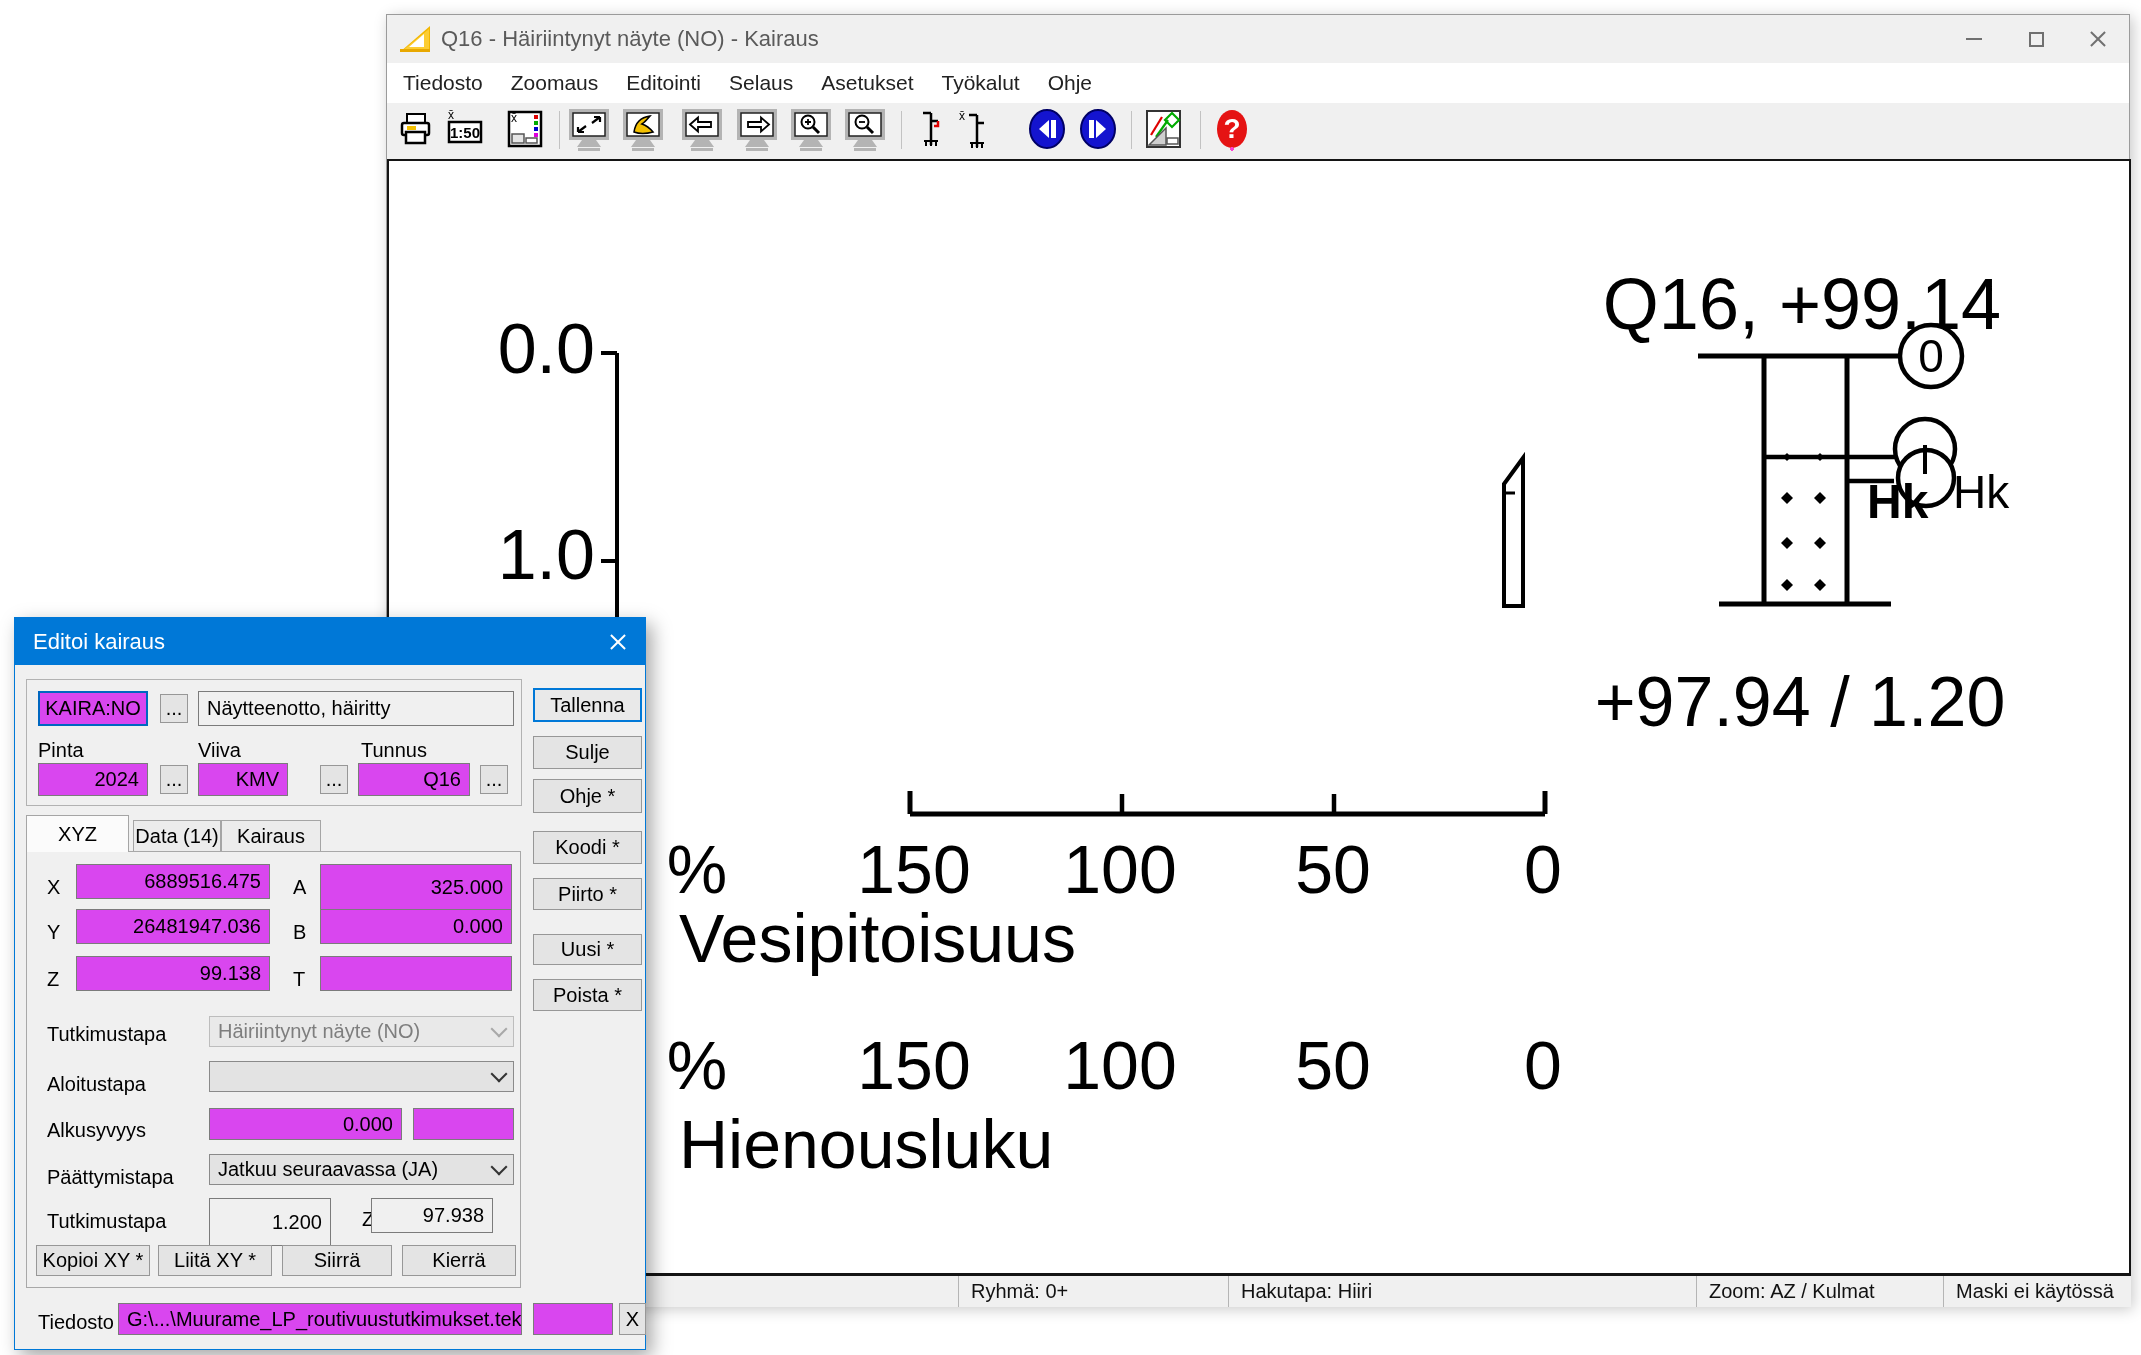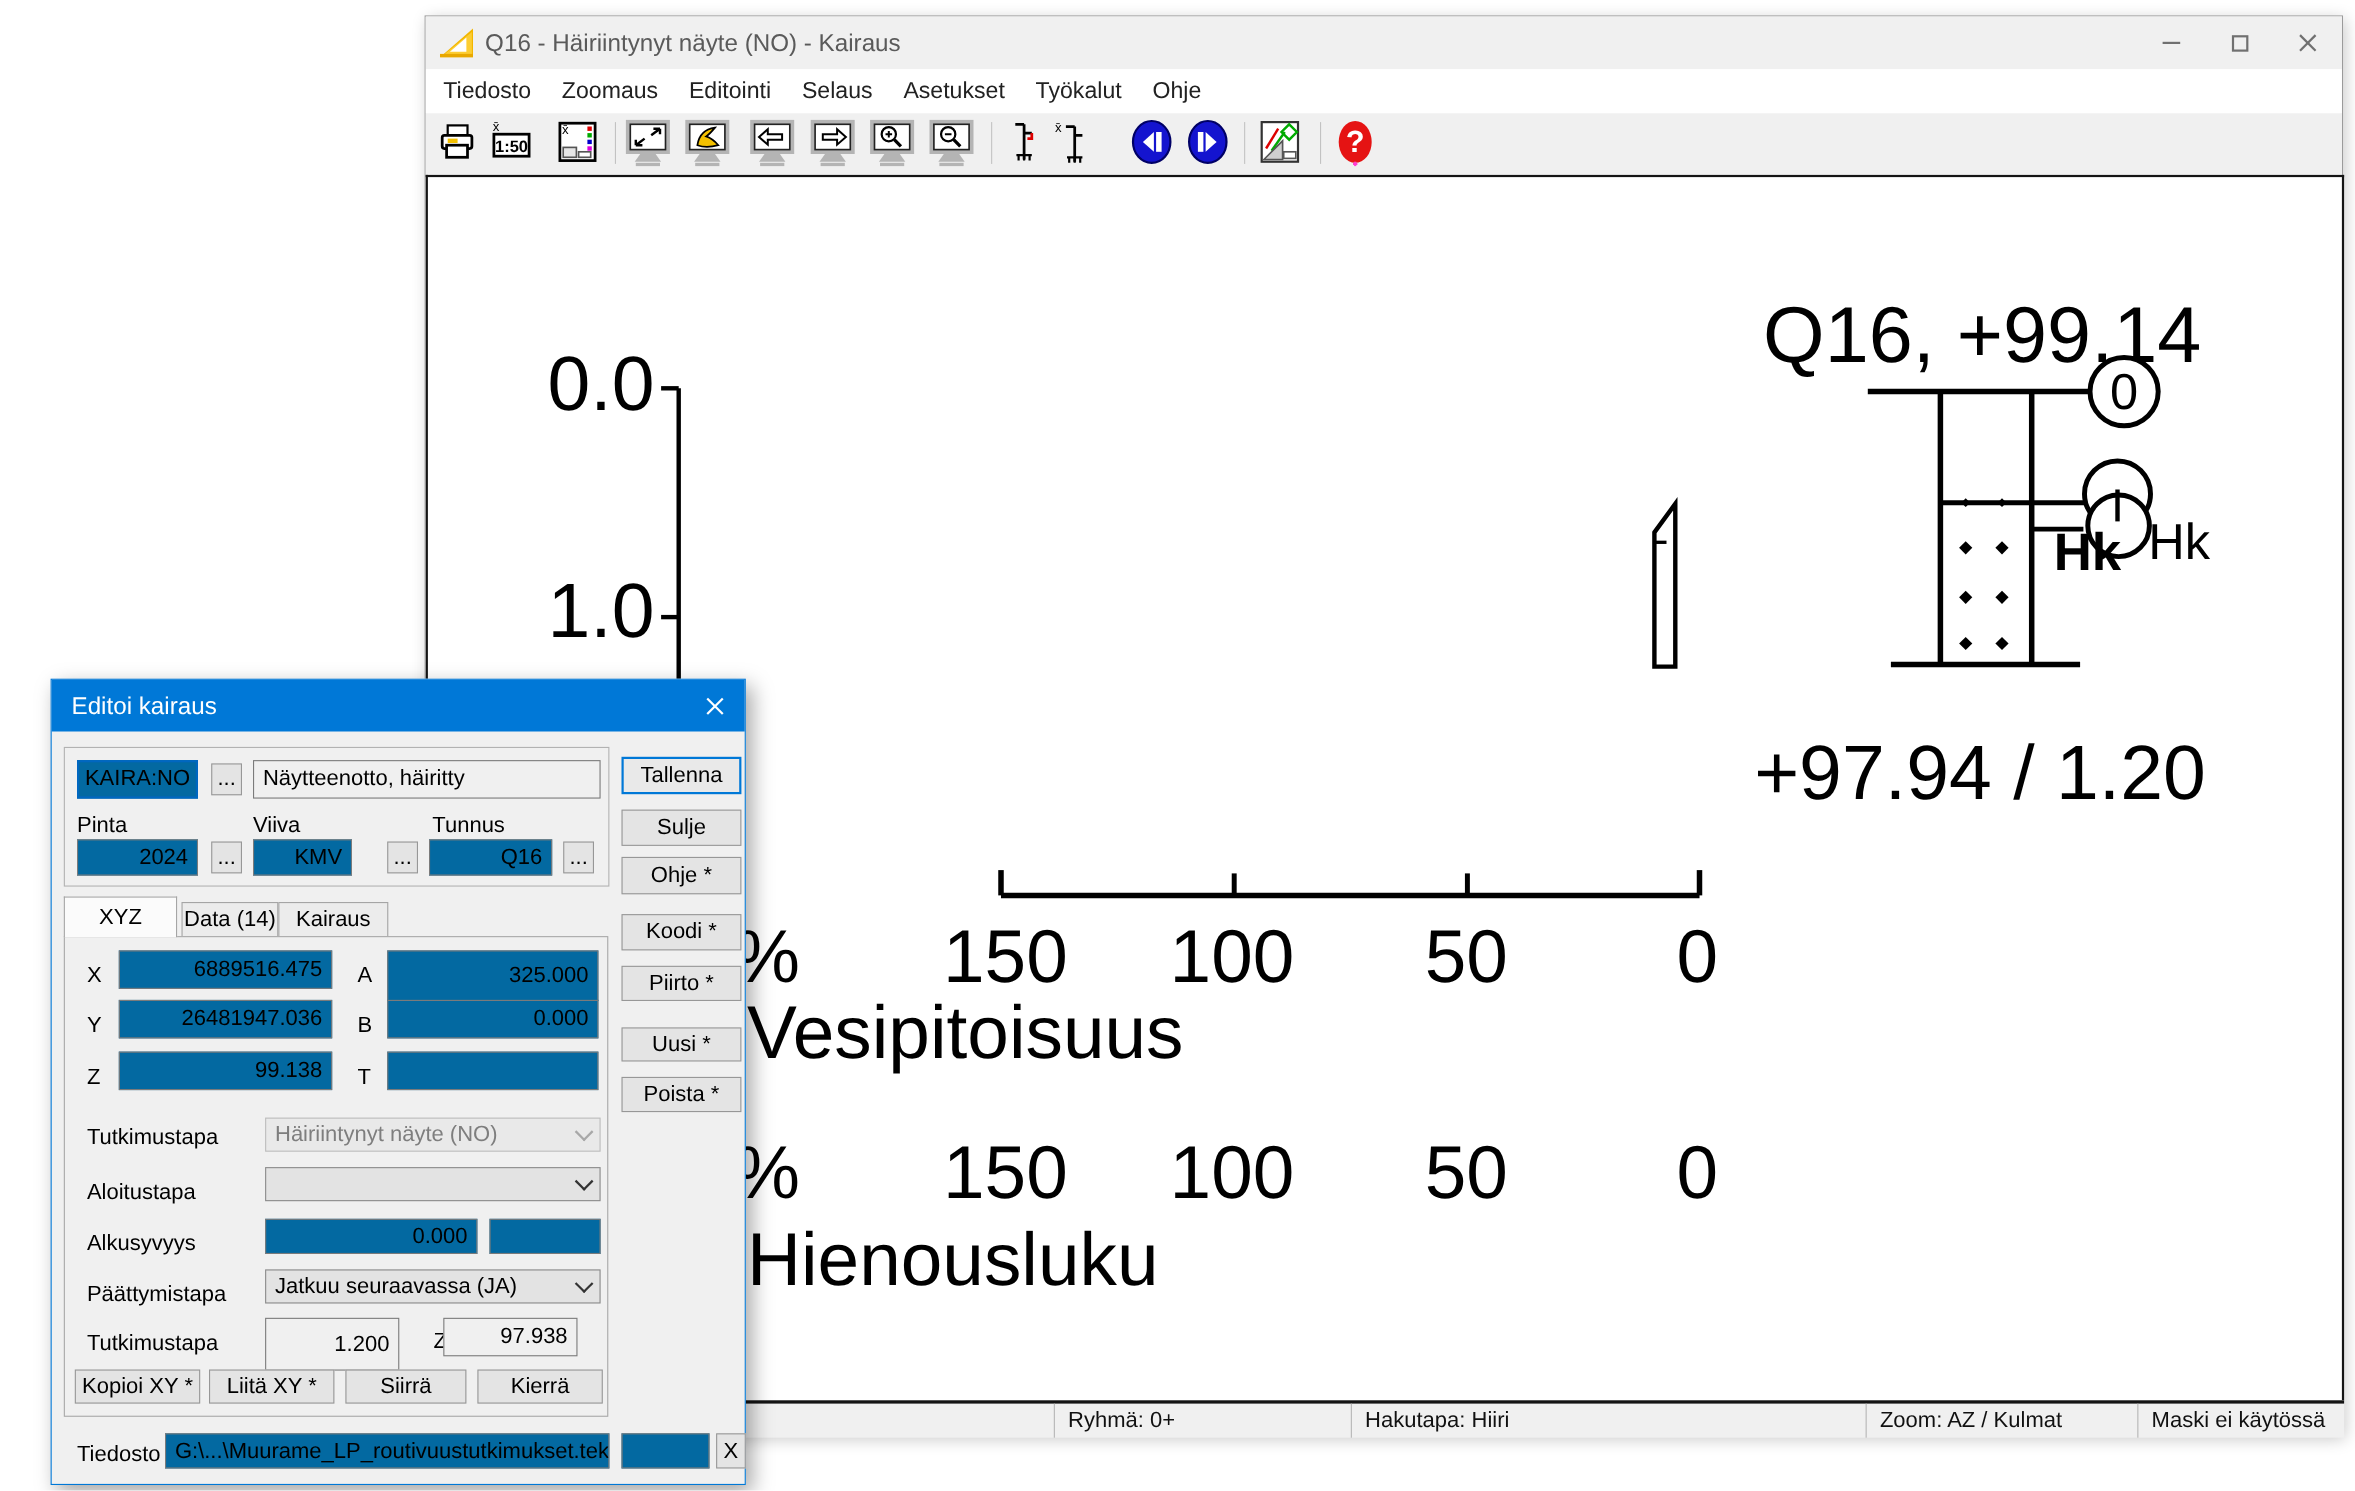--- a/index.html
+++ b/index.html
@@ -29,32 +29,32 @@
   .tsep { position:absolute; top:8px; width:1px; height:38px; background:#c2c2c2; }
 
   .canvas { position:absolute; left:0; top:144px; width:1744px; height:1114px; background:#ffffff; border:2px solid #141414; border-bottom:none; }
   .canvas svg { position:absolute; left:0; top:0; }
 
   .statusbar { position:absolute; left:0; top:1258px; width:1744px; height:34px; background:#f0f0f0; border-top:3px solid #141414; display:flex; }
   .scell { height:100%; border-right:1px solid #b5b5b5; display:flex; align-items:center; padding-left:12px; font-size:20px; color:#111; white-space:nowrap; }
   .scell:last-child { border-right:none; }
 
   
-  .dlg { position:absolute; left:14px; top:617px; width:632px; height:733px; background:#f0f0f0; border:1px solid #0078d7; box-shadow:6px 7px 18px rgba(0,0,0,.35);margin-left:32px; }
+  .dlg { position:absolute; left:14px; top:617px; width:632px; height:733px; background:#f0f0f0; border:1px solid #0078d7; box-shadow:6px 7px 18px rgba(0,0,0,.35); }
   .dtitle { position:absolute; left:0; top:0; width:100%; height:47px; background:#0078d7; display:flex; align-items:center; }
   .dtitle span { color:#ffffff; font-size:22px; margin-left:18px; }
   .dclose { position:absolute; right:4px; top:0; width:46px; height:47px; display:flex; align-items:center; justify-content:center; }
   .dclose i { position:relative; display:block; width:18px; height:18px; }
   .dclose i::before,.dclose i::after { content:""; position:absolute; left:8px; top:-1px; width:2px; height:20px; background:#ffffff; }
   .dclose i::before { transform:rotate(45deg); }
   .dclose i::after { transform:rotate(-45deg); }
 
   .grp { position:absolute; border:1px solid #b2b2b2; }
   .lbl { position:absolute; font-size:20px; color:#000; white-space:nowrap; }
-  .fld { position:absolute; background:#0369a1; border:1px solid #7b7b7b; font-size:20px; color:#000; display:flex; align-items:center; padding:0 8px; white-space:nowrap; overflow:hidden; }
+  .fld { position:absolute; background:#d946ef; border:1px solid #7b7b7b; font-size:20px; color:#000; display:flex; align-items:center; padding:0 8px; white-space:nowrap; overflow:hidden; }
   .fld.right { justify-content:flex-end; }
   .fld.center { justify-content:center; }
   .fld.gray { background:#f0f0f0; }
   .fld.focus { border:2px solid #0067c0; }
   .btn { position:absolute; background:#e4e4e4; border:1px solid #979797; font-size:20px; color:#000; display:flex; align-items:center; justify-content:center; white-space:nowrap; }
   .btn.primary { border:2px solid #0078d7; background:#e9e9e9; }
   .combo { position:absolute; background:#e3e3e3; border:1px solid #8a8a8a; font-size:20px; color:#000; display:flex; align-items:center; padding:0 8px; }
   .combo .chev { position:absolute; right:8px; top:50%; width:12px; height:12px; transform:translateY(-75%) rotate(45deg); border-right:2px solid #333; border-bottom:2px solid #333; }
   .combo.disabled { background:#e9e9e9; border-color:#bdbdbd; color:#7e7e7e; }
   .combo.disabled .chev { border-color:#a8a8a8; }

